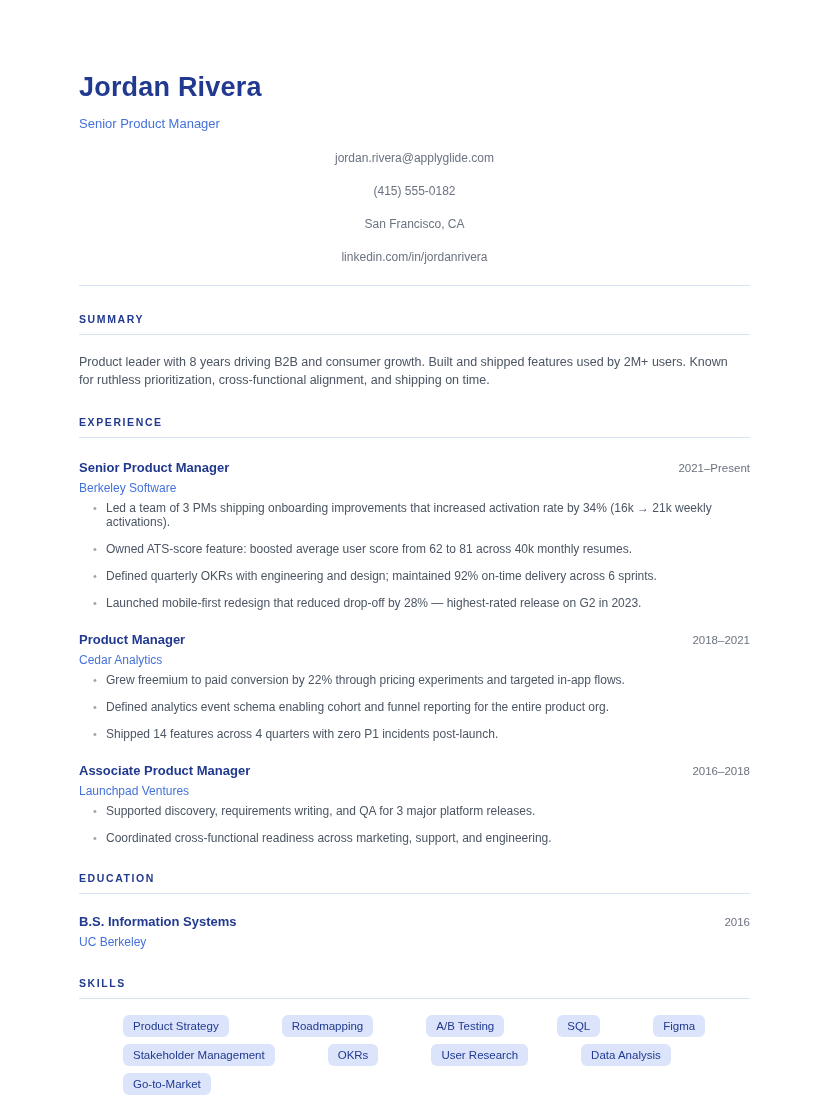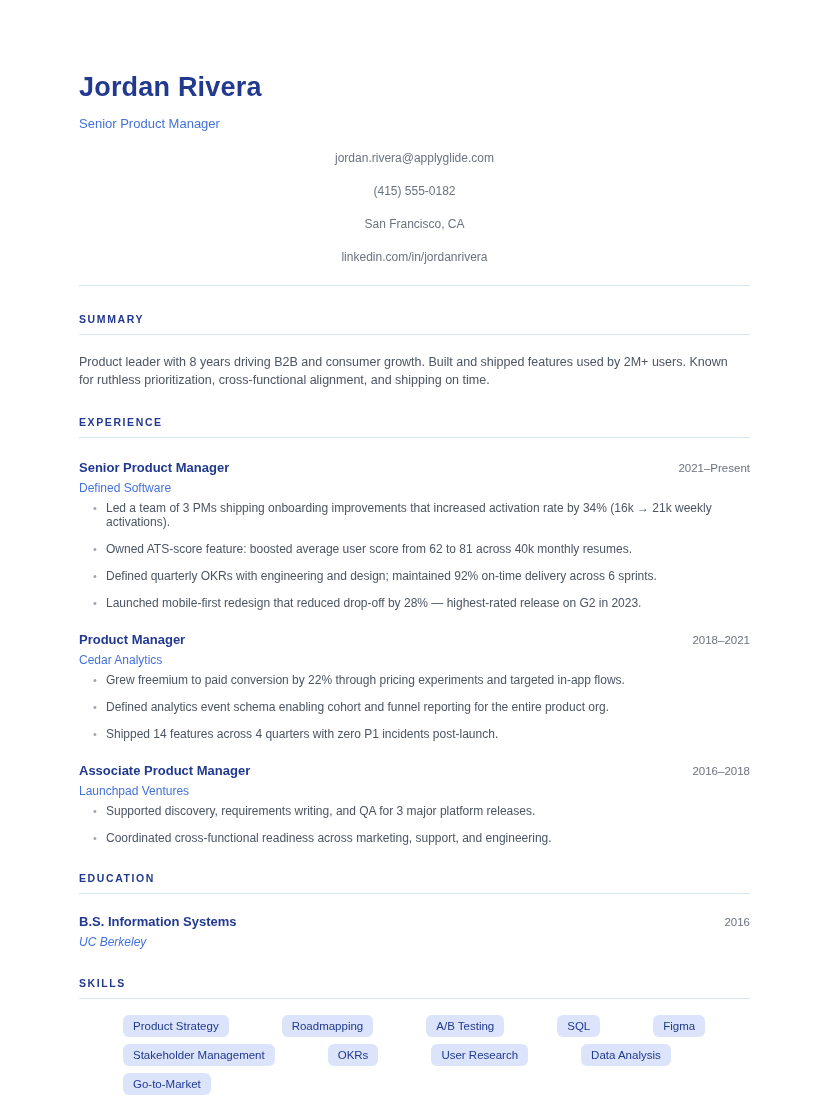--- a/index.html
+++ b/index.html
@@ -120,21 +120,20 @@
   .edu-year {
     font-size: 11.5px;
     color: #6b7280;
   }
   .school {
     margin-top: 6px;
     font-size: 12px;
     color: #4472da;
     text-decoration: none;
     display: inline-block;
-    font-style: italic;
   }
   
   .pills {
     margin-top: 16px;
     display: flex;
     flex-wrap: wrap;
     gap: 7px 9px;
     max-width: 671px;
   }
   .pill {
@@ -173,21 +172,21 @@
 
   <div>
     <div class="section-heading">EXPERIENCE</div>
     <hr class="section-rule">
 
     <div class="job">
       <div class="job-header">
         <span class="job-title">Senior Product Manager</span>
         <span class="job-dates">2021–Present</span>
       </div>
-      <a class="company" href="#">Defined Software</a>
+      <a class="company" href="#">Berkeley Software</a>
       <ul class="bullets">
         <li>Led a team of 3 PMs shipping onboarding improvements that increased activation rate by 34% (16k → 21k weekly activations).</li>
         <li>Owned ATS-score feature: boosted average user score from 62 to 81 across 40k monthly resumes.</li>
         <li>Defined quarterly OKRs with engineering and design; maintained 92% on-time delivery across 6 sprints.</li>
         <li>Launched mobile-first redesign that reduced drop-off by 28% — highest-rated release on G2 in 2023.</li>
       </ul>
     </div>
 
     <div class="job">
       <div class="job-header">

